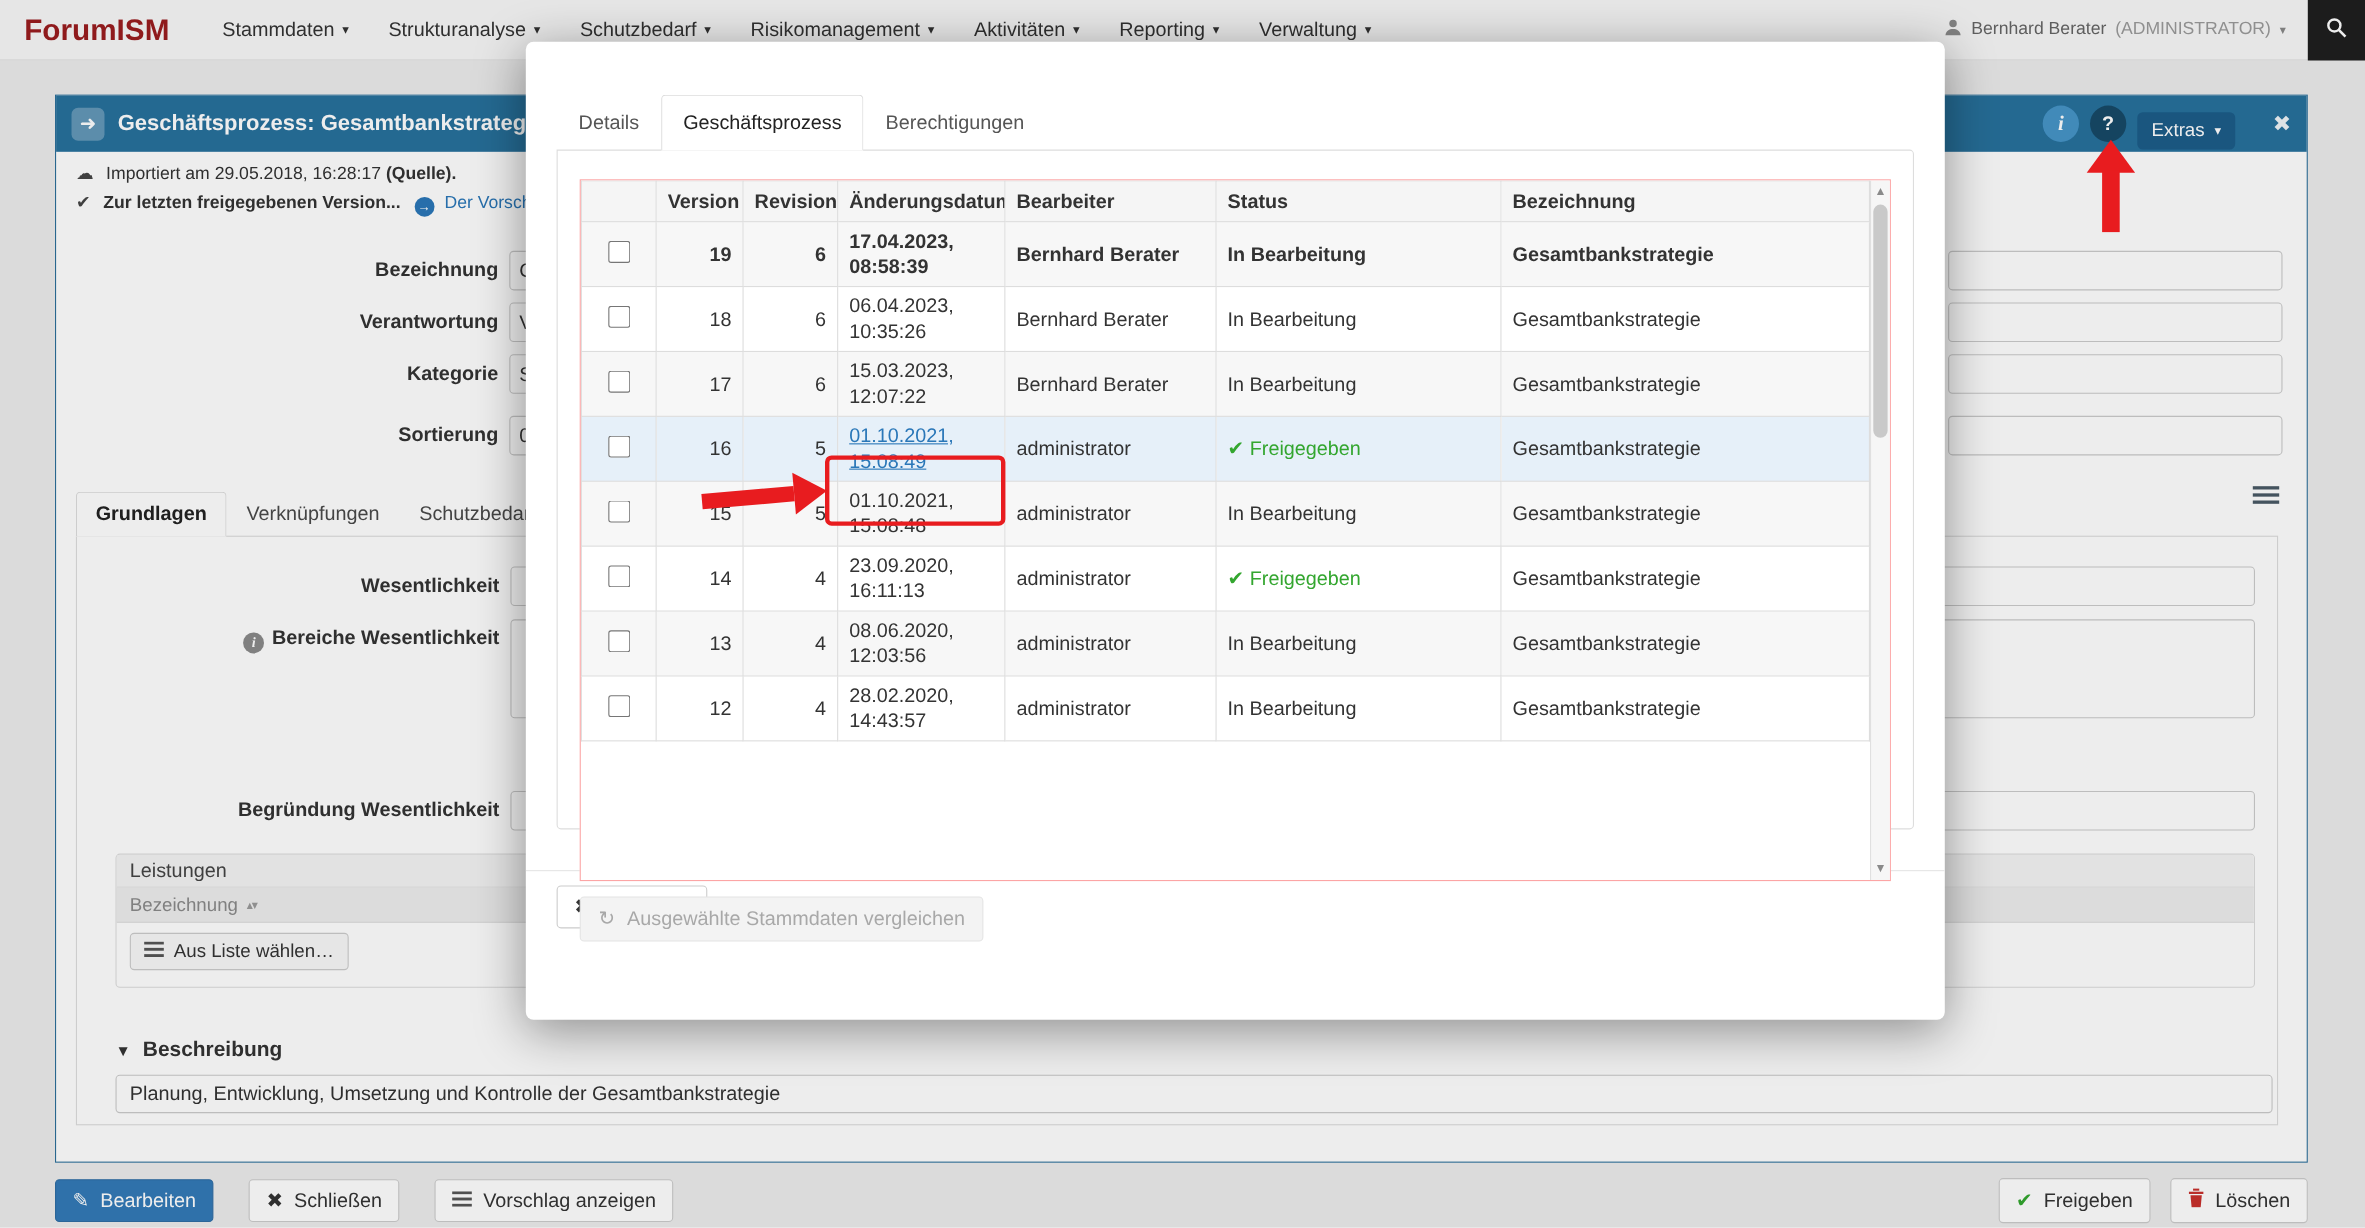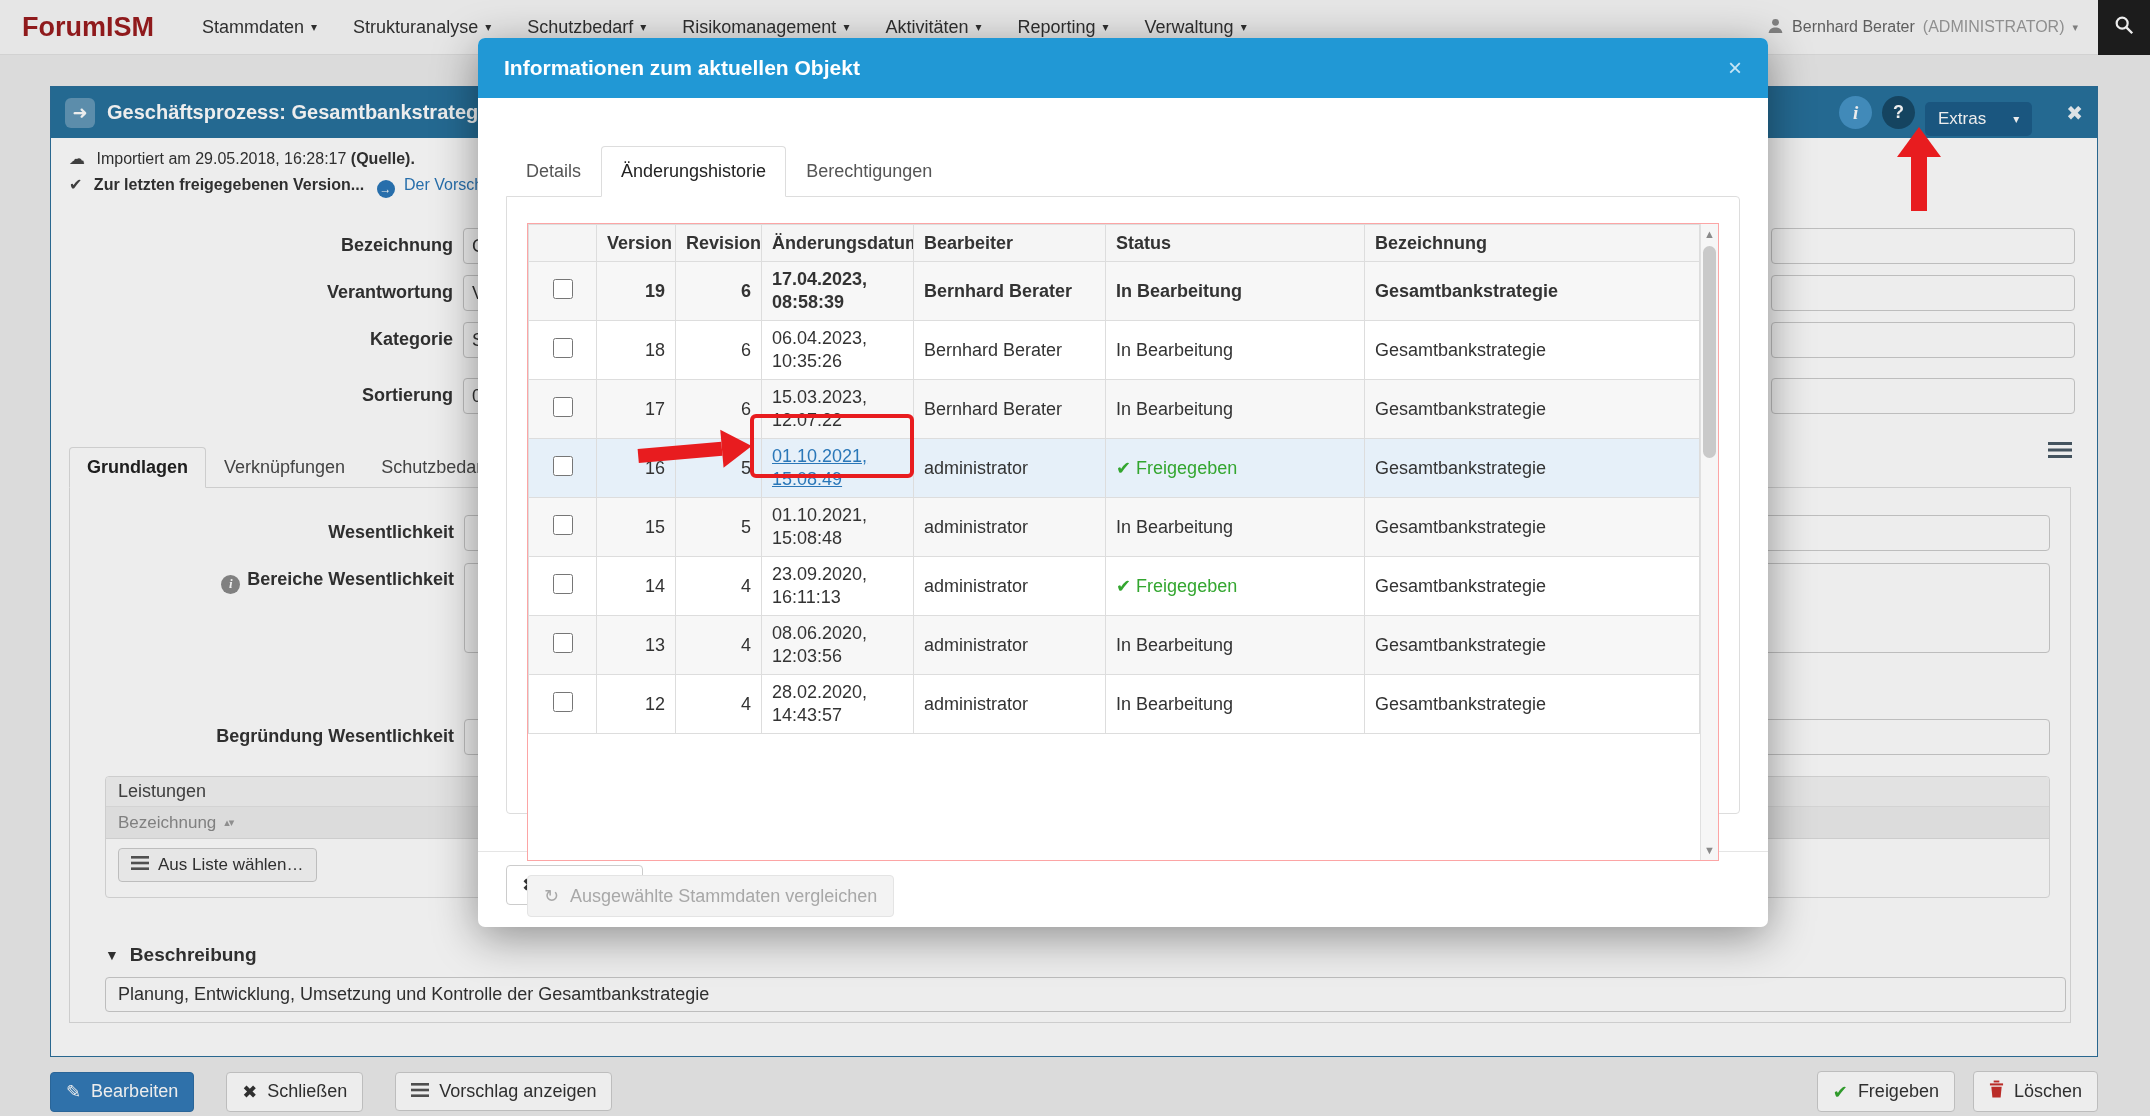--- a/index.html
+++ b/index.html
@@ -25,21 +25,21 @@
   .search-btn{width:52px;height:55px;background:#1f1f1f;display:flex;align-items:center;justify-content:center;cursor:pointer;}
   
   .panel{position:absolute;left:50px;top:86px;width:2048px;height:971px;background:#fff;border:1px solid #2d6f9a;z-index:1;}
   .panel-header{height:51px;background:var(--panel-blue);display:flex;align-items:center;padding:0 14px;color:#fff;}
   .ph-icon{width:30px;height:30px;border-radius:6px;background:rgba(255,255,255,.28);display:flex;align-items:center;justify-content:center;font-size:18px;margin-right:12px;color:#fff;}
   .ph-title{font-size:20px;font-weight:bold;}
   .ph-right{margin-left:auto;display:flex;align-items:center;gap:10px;}
   .circle-icon{width:33px;height:33px;border-radius:50%;display:flex;align-items:center;justify-content:center;color:#fff;font-size:19px;cursor:pointer;}
   .info-i{background:#4695c8;font-family:"Liberation Serif",serif;font-style:italic;font-weight:bold;}
   .q-mark{background:#174a68;font-weight:bold;font-size:18px;}
-  .extras-btn{background:#1d5d89;border-radius:5px;padding:7px 13px;font-size:17px;display:flex;gap:27px;align-items:center;cursor:pointer;margin-top:12px;}
+  .extras-btn{background:#1d5d89;border-radius:5px;padding:7px 13px;font-size:17px;display:flex;gap:9px;align-items:center;cursor:pointer;margin-top:12px;}
   .extras-btn .caret{color:#fff;}
   .ph-close{margin-left:24px;font-size:20px;color:rgba(255,255,255,.92);cursor:pointer;}
   .panel-body{position:relative;height:calc(100% - 51px);}
   .meta{position:absolute;left:18px;top:8px;font-size:16px;line-height:26px;color:#333;}
   .meta .bold{font-weight:bold;}
   .meta-icon{color:#444;margin-right:7px;}
   .meta-link{color:var(--link-blue);cursor:pointer;}
   .link-circle{display:inline-flex;width:18px;height:18px;border-radius:50%;background:#2a77b8;color:#fff;align-items:center;justify-content:center;font-size:12px;vertical-align:-3px;margin:0 5px 0 8px;}
   .frow{position:absolute;left:0;width:900px;height:36px;}
   .flabel{position:absolute;left:52px;width:350px;top:7px;text-align:right;font-weight:bold;font-size:18px;color:#333;}
@@ -308,28 +308,24 @@
           </svg>
       </span>
         <span>Löschen</span>
     </span>
   </span>
 </div>
 
 <div class="backdrop"></div>
 
 <div class="modal">
-  <div class="modal-header">
-    <span class="modal-title">Informationen zum aktuellen Objekt</span>
-    <span class="modal-close">×</span>
-  </div>
   <div class="modal-body">
     <div class="mtabs">
         <div class="mtab">Details</div>
-        <div class="mtab active">Änderungshistorie</div>
+        <div class="mtab active">Geschäftsprozess</div>
         <div class="mtab">Berechtigungen</div>
       </div>
     <div class="mcontent">
       <div class="tablewrap">
         <table>
           <colgroup>
             <col style="width:68px">
               <col style="width:79px">
               <col style="width:86px">
             <col style="width:152px">

